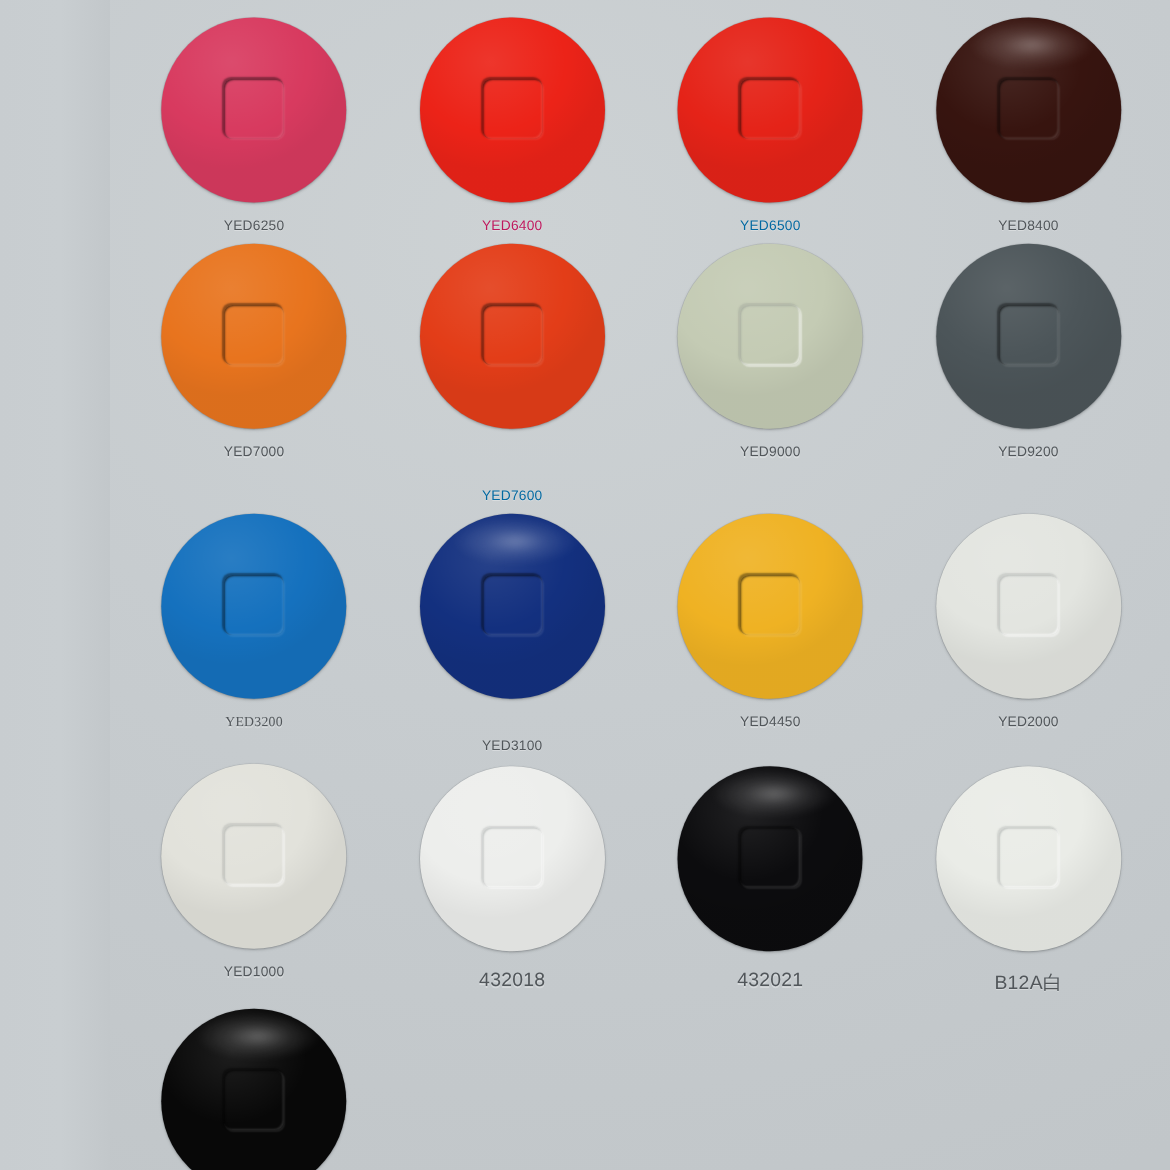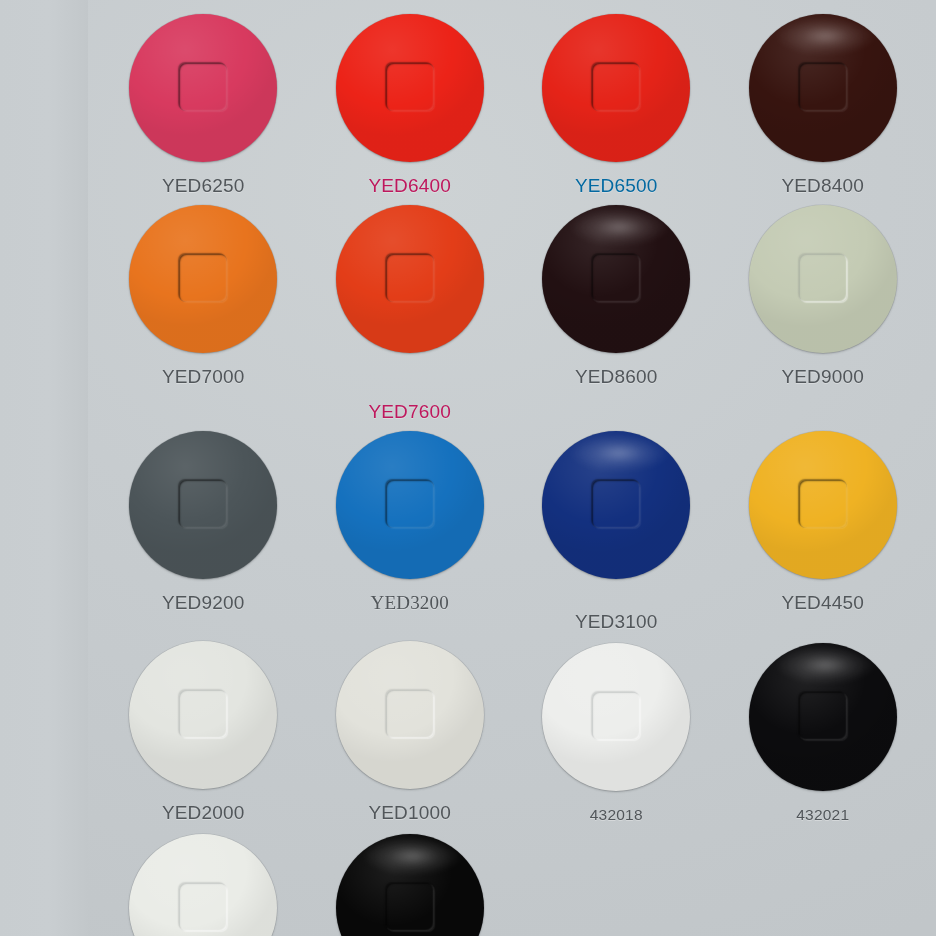--- a/index.html
+++ b/index.html
@@ -142,21 +142,21 @@
   .chip.dark .emboss {
     box-shadow:
       inset 1px 1px 1.6px rgba(0, 0, 0, 0.55),
       inset -1px -1px 1.6px rgba(255, 255, 255, 0.13),
       1px 1px 1.4px rgba(255, 255, 255, 0.09),
       -1px -1px 1.4px rgba(0, 0, 0, 0.40);
   }
 
   .chip-label {
     margin-top: 13px;
-    font-size: 19px;
+    font-size: 11px;
     letter-spacing: 0.2px;
     color: #51565a;
     text-align: center;
     white-space: nowrap;
     text-shadow: 0 1px 0 rgba(255, 255, 255, 0.30);
   }
 
   
   .cell.row-last .chip-wrap { margin-top: 10px; }
   .cell.row-last .chip-label {
@@ -215,29 +215,21 @@
         </div>
       </div>
       <div class="chip-label" style="color: rgb(81, 86, 90);">YED7000</div>
     </div>
     <div class="cell">
       <div class="chip-wrap">
         <div class="chip dark" style="background: rgb(227, 61, 24);">
           <div class="emboss"></div>
         </div>
       </div>
-      <div class="chip-label" style="color: #be185d; margin-top: 48px;">YED7600</div>
-    </div>
-    <div class="cell">
-      <div class="chip-wrap">
-        <div class="chip gloss dark" style="background: rgb(34, 16, 18);">
-          <div class="emboss"></div>
-        </div>
-      </div>
-      <div class="chip-label" style="color: rgb(81, 86, 90);">YED8600</div>
+      <div class="chip-label" style="color: #0369a1; margin-top: 48px;">YED7600</div>
     </div>
     <div class="cell">
       <div class="chip-wrap">
         <div class="chip light" style="background: rgb(196, 203, 180);">
           <div class="emboss"></div>
         </div>
       </div>
       <div class="chip-label" style="color: rgb(81, 86, 90);">YED9000</div>
     </div>
 

